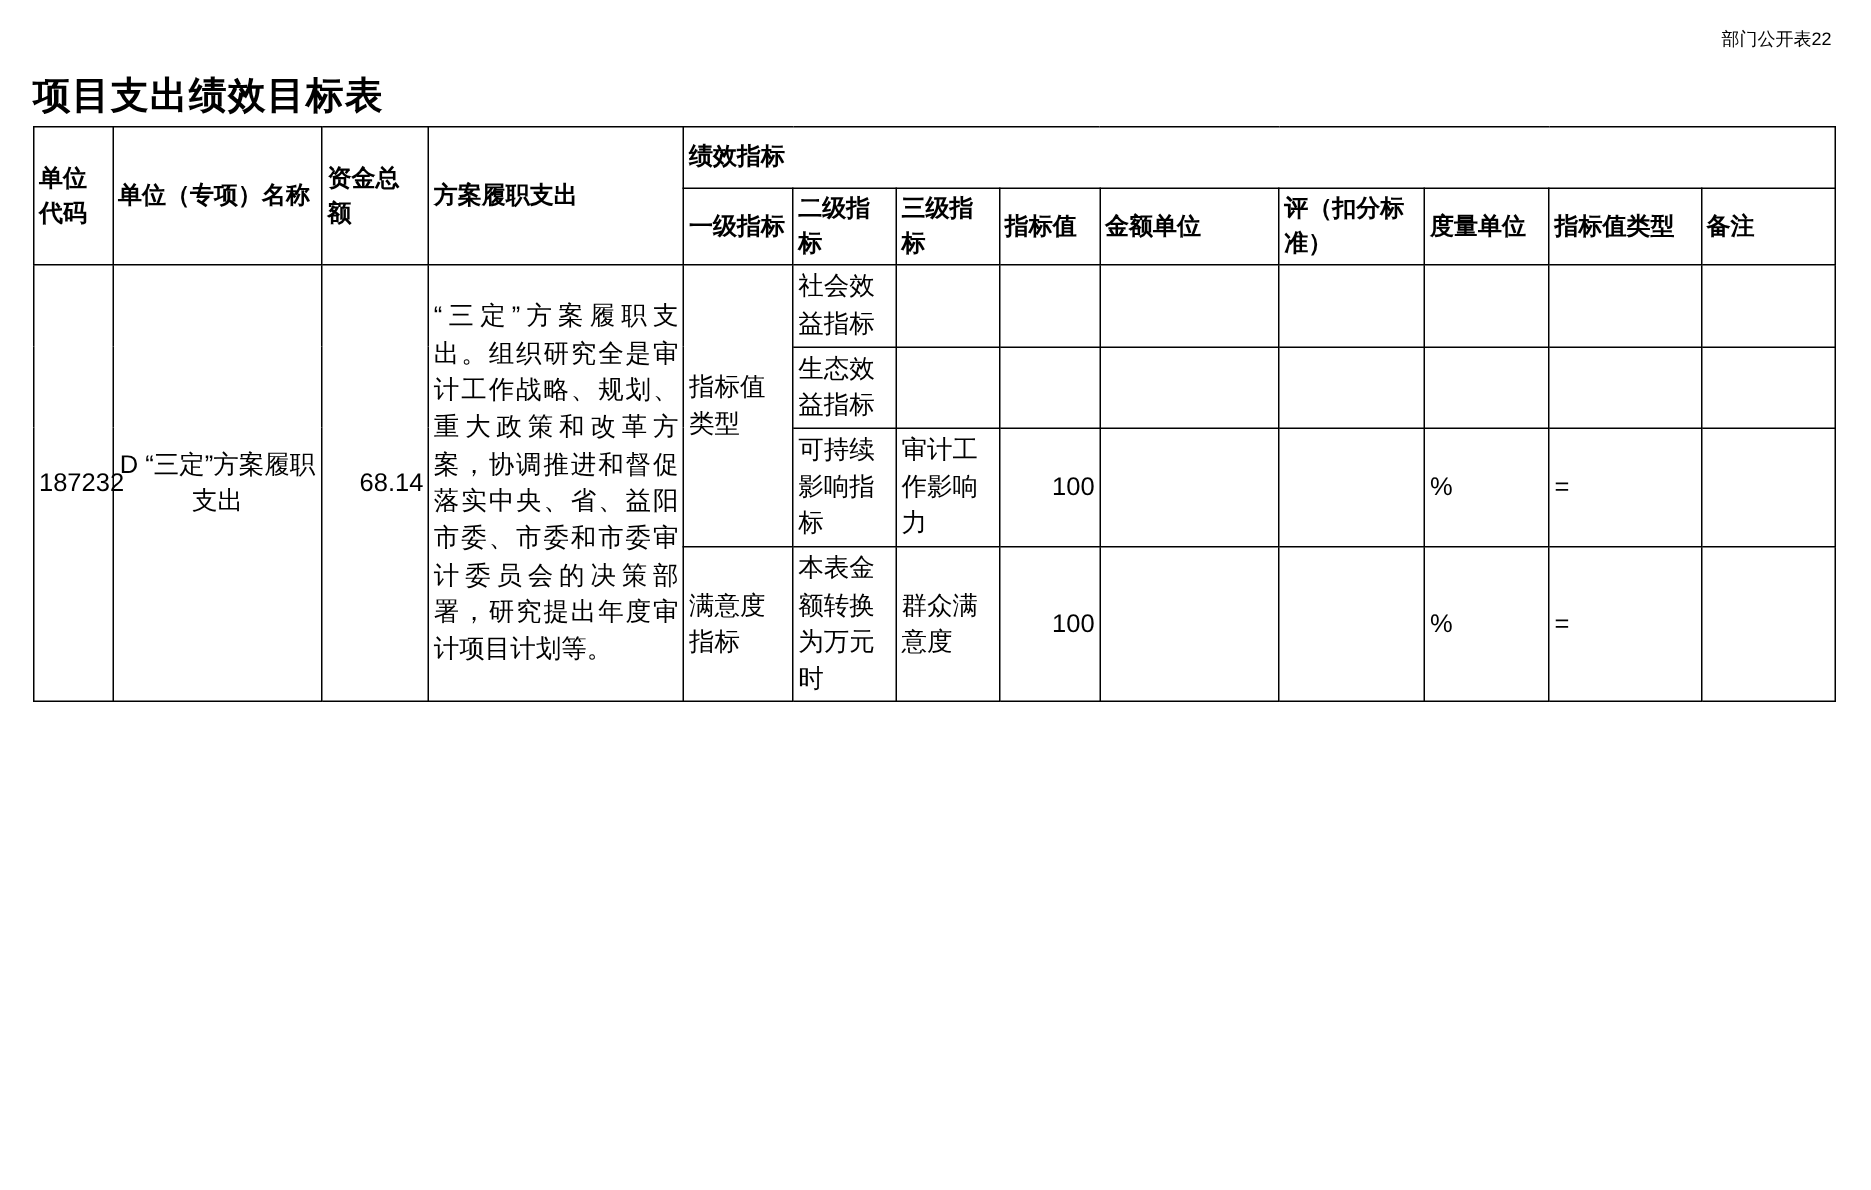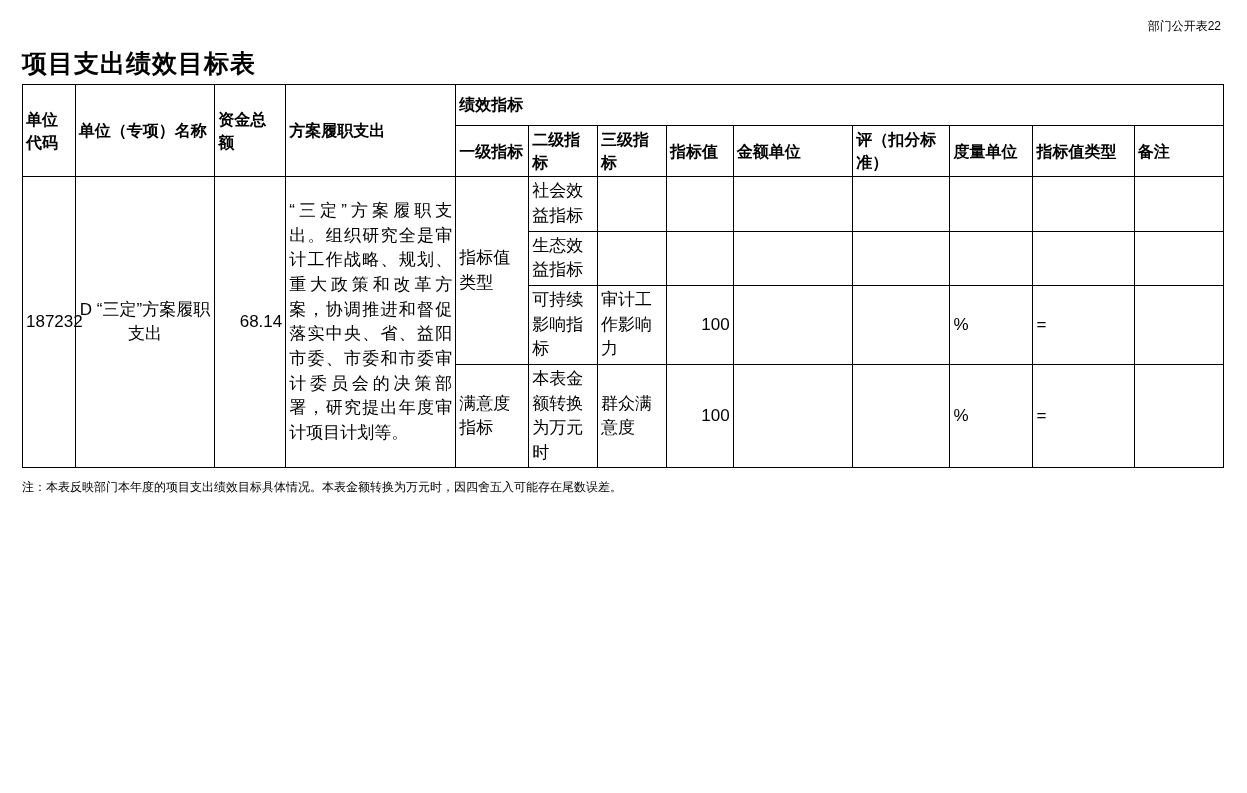--- a/index.html
+++ b/index.html
@@ -186,15 +186,14 @@
         <td class="cell-right">100</td>
         <td class="cell-left"></td>
         <td class="cell-left"></td>
         <td class="cell-left">%</td>
         <td class="cell-left">=</td>
         <td class="cell-left"></td>
       </tr>
     </tbody>
   </table>
 
-  <div class="note">注：本表反映部门本年度的项目支出绩效目标具体情况。本表金额转换为万元时，因四舍五入可能存在尾数误差。</div>
 
 </div>
 
 </body></html>

